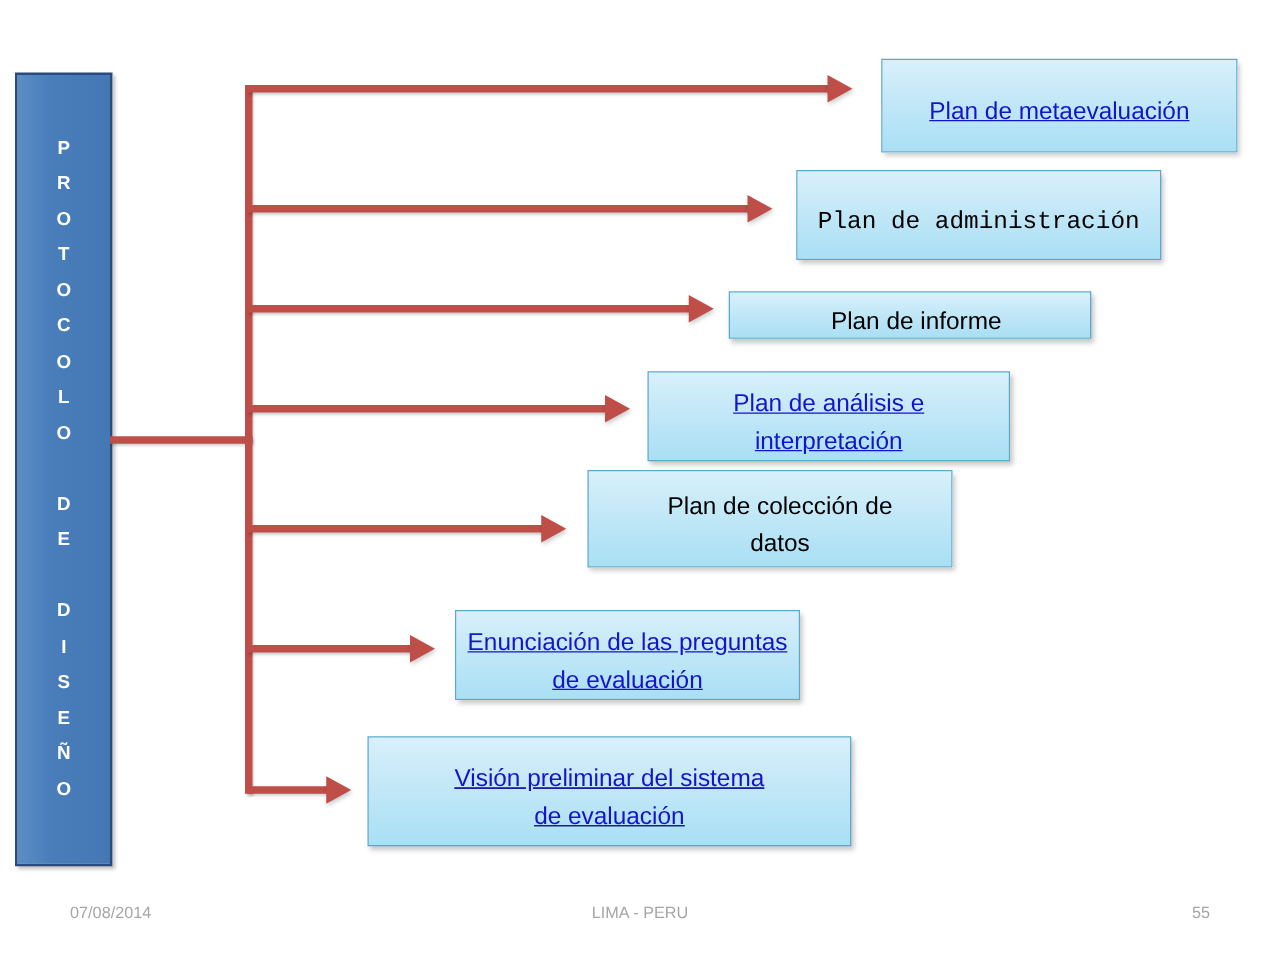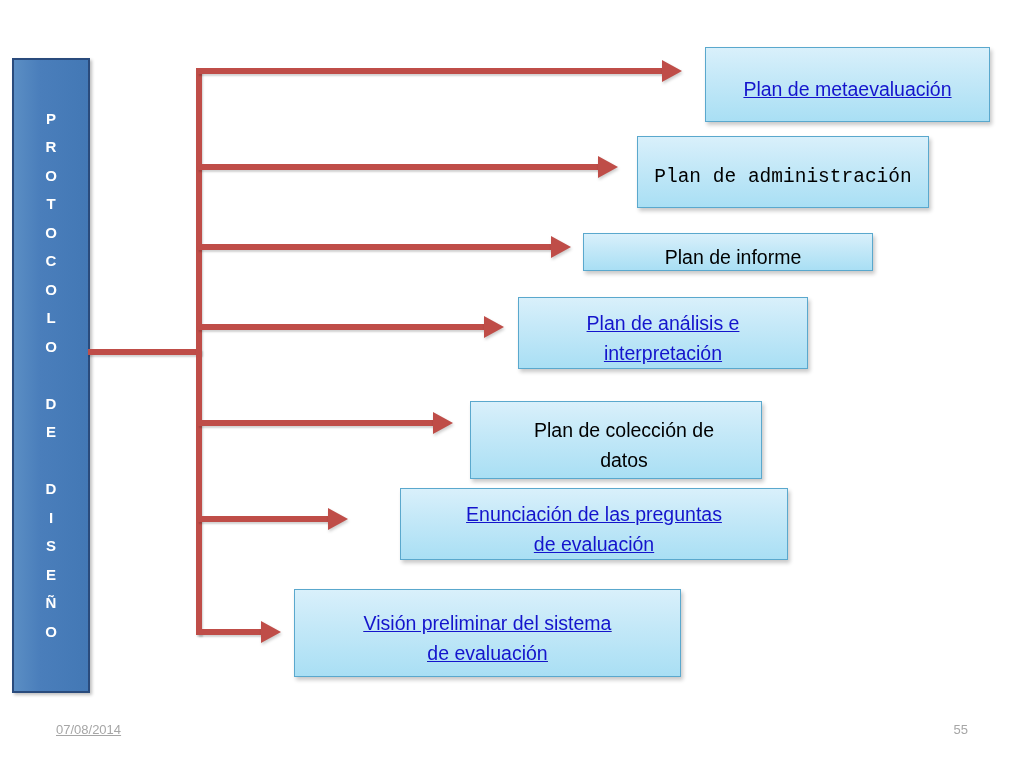--- a/index.html
+++ b/index.html
@@ -103,21 +103,21 @@
   
   .footer {
     position: absolute;
     left: 0;
     top: 722px;
     width: 1024px;
     height: 22px;
     color: #a6a6a6;
     font-size: 13px;
   }
-  .footer-date { position: absolute; left: 56px; top: 0; text-decoration: underline; }
+  .footer-date { position: absolute; left: 56px; top: 0; }
   .footer-center { position: absolute; left: 0; top: 0; width: 1024px; text-align: center; }
   .footer-page { position: absolute; right: 56px; top: 0; }
 </style>
 </head>
 <body>
 
 <div id="slide">
 
   <div class="spine-bar">
     <div class="spine-letters">P
@@ -168,32 +168,33 @@
       <div class="node" style="left: 637px; top: 136px; width: 292px; height: 72px; font-family: Liberation Mono, monospace;">
         <div class="node-text">Plan de administración</div>
       </div>
       <div class="node" style="left: 583px; top: 233px; width: 290px; height: 38px; padding-left: 10px;">
         <div class="node-text">Plan de informe</div>
       </div>
       <div class="node" style="left: 518px; top: 297px; width: 290px; height: 72px;">
         <div class="node-text link">Plan de análisis e
 interpretación</div>
       </div>
-      <div class="node" style="left: 470px; top: 401px; width: 292px; height: 78px; padding-left: 16px;">
+      <div class="node" style="left: 470px; top: 376px; width: 292px; height: 78px; padding-left: 16px;">
         <div class="node-text">Plan de colección de
 datos</div>
       </div>
-      <div class="node" style="left: 364px; top: 488px; width: 388px; height: 72px; margin-left: 36px;">
+      <div class="node" style="left: 364px; top: 488px; width: 276px; height: 72px;">
         <div class="node-text link">Enunciación de las preguntas
 de evaluación</div>
       </div>
       <div class="node" style="left: 294px; top: 589px; width: 387px; height: 88px; text-decoration: underline;">
         <div class="node-text link">Visión preliminar del sistema
  de evaluación</div>
       </div>
     </div>
 
   <div class="footer">
     <span class="footer-date">07/08/2014</span>
+    <span class="footer-center">LIMA - PERU</span>
     <span class="footer-page">55</span>
   </div>
 
 </div>
 
 </body></html>

